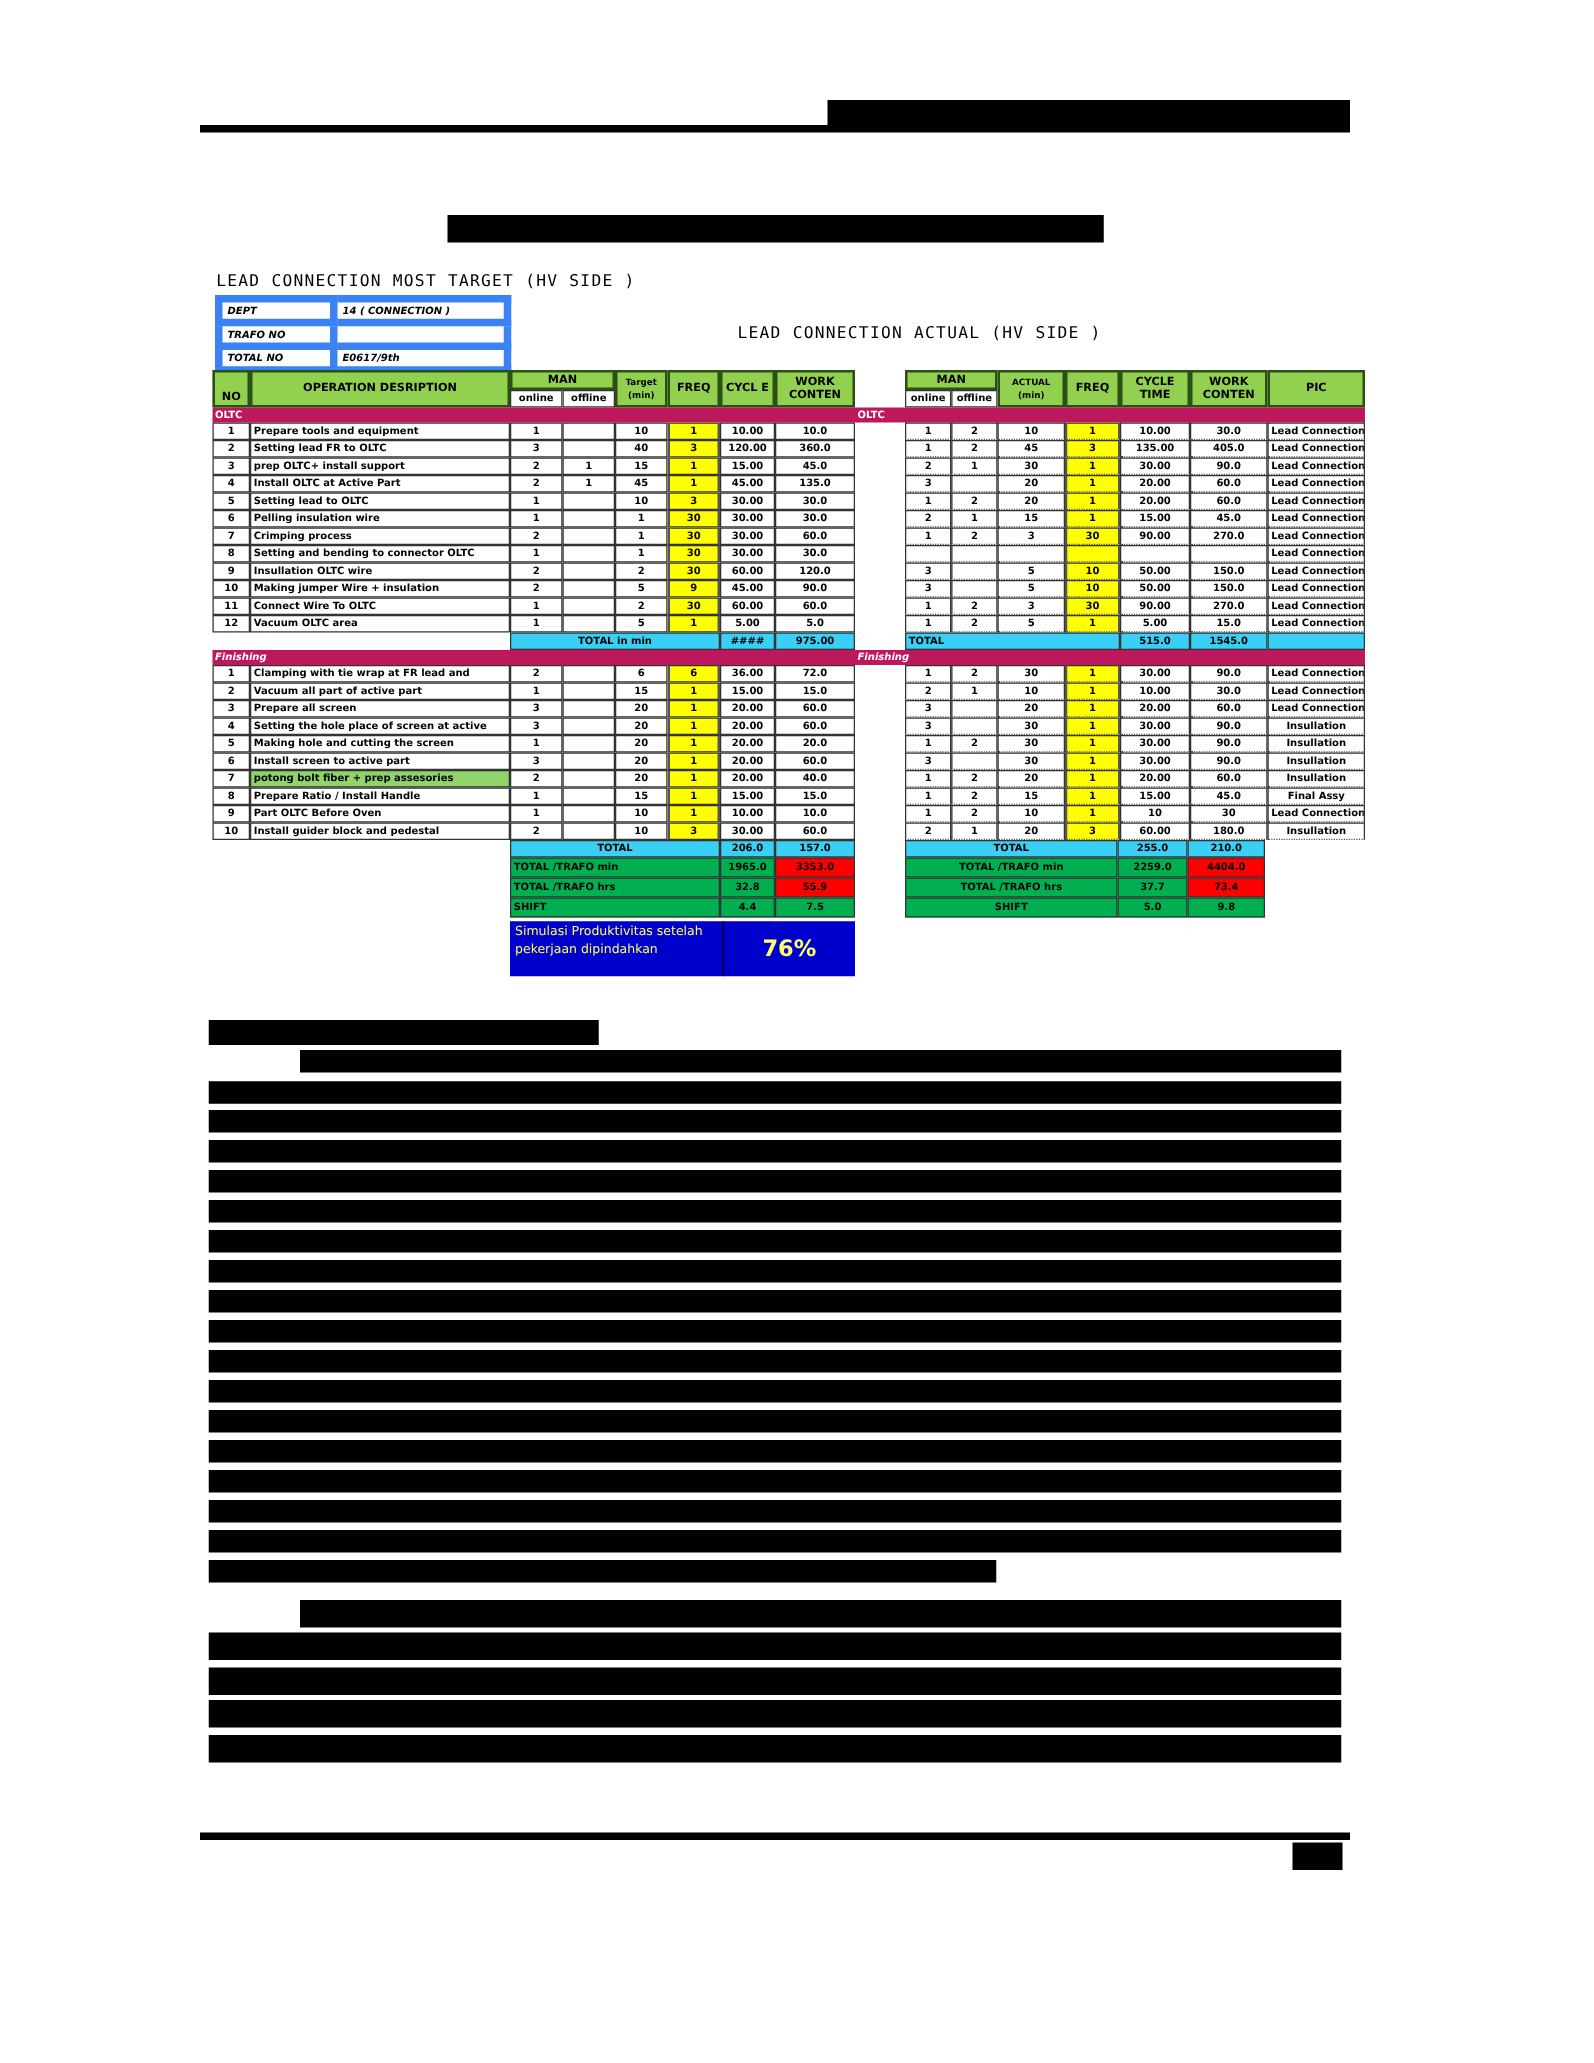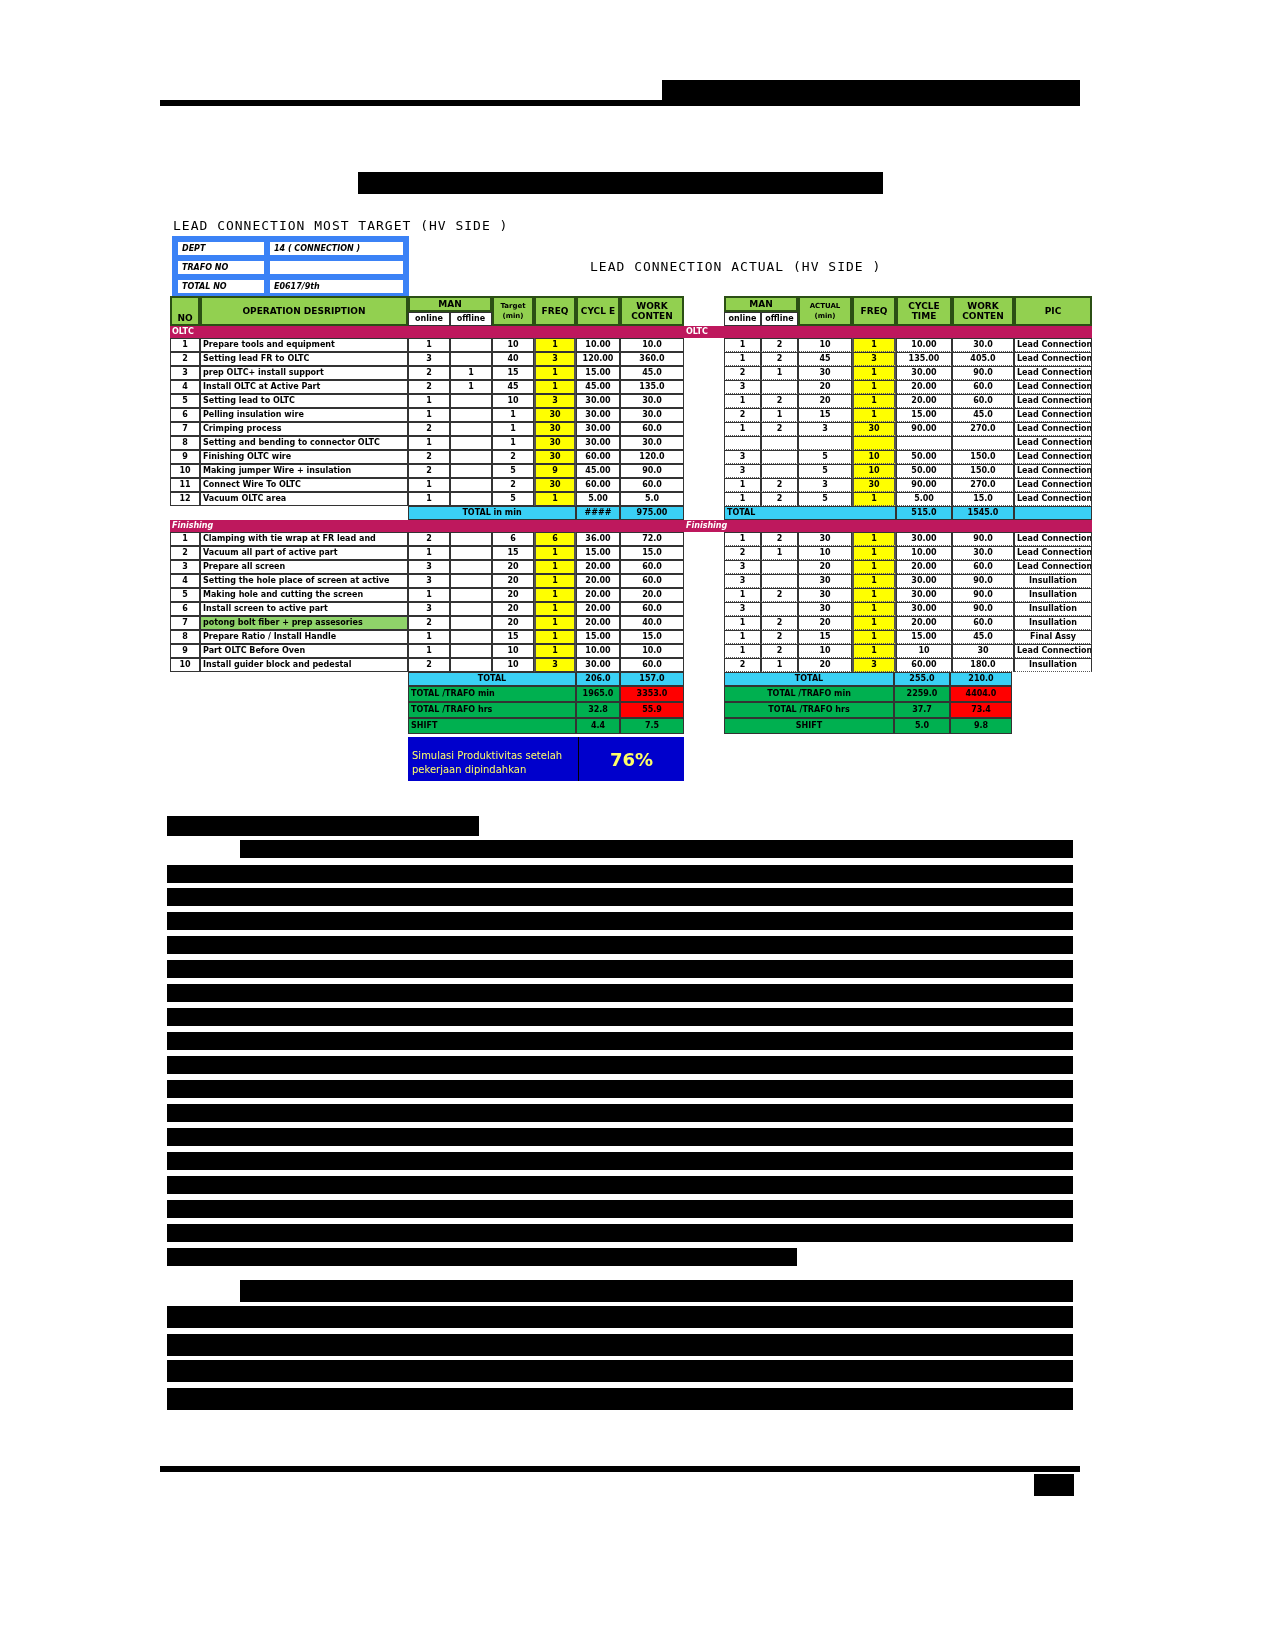--- a/index.html
+++ b/index.html
@@ -166,21 +166,21 @@
       <td class="">Setting and bending to connector OLTC</td>
       <td class="c">1</td>
       <td class="c"></td>
       <td class="c">1</td>
       <td class="c y">30</td>
       <td class="c">30.00</td>
       <td class="c">30.0</td>
       </tr>
       <tr>
       <td class="c">9</td>
-      <td class="">Finishing OLTC wire</td>
+      <td class="">Insullation OLTC wire</td>
       <td class="c">2</td>
       <td class="c"></td>
       <td class="c">2</td>
       <td class="c y">30</td>
       <td class="c">60.00</td>
       <td class="c">120.0</td>
       </tr>
       <tr>
       <td class="c">10</td>
       <td class="">Making jumper Wire + insulation</td>
@@ -347,21 +347,21 @@
       </tr>
       <tr>
         <td class="grn" style="height:14px">SHIFT</td>
         <td class="grn c">4.4</td>
         <td class="grn c">7.5</td>
       </tr>
     </tbody>
 </table>
 
 <div class="abs blu" style="left:408px;top:737px;width:276px;height:44px;display:flex;">
-  <div class="sim" style="width:162px;padding:12px 4px;">Simulasi Produktivitas setelah pekerjaan dipindahkan</div>
+  <div class="sim" style="width:162px;padding:2px 4px;">Simulasi Produktivitas setelah pekerjaan dipindahkan</div>
   <div class="pct" style="flex:1;display:flex;align-items:center;justify-content:center;border-left:1px solid #000;">76%</div>
 </div>
 
 <table class="abs t" style="left:684px;top:296px;width:408px;table-layout:fixed;">
   <colgroup>
     <col style="width:40px">
       <col style="width:37px">
       <col style="width:37px">
       <col style="width:54px">
     <col style="width:44px">

